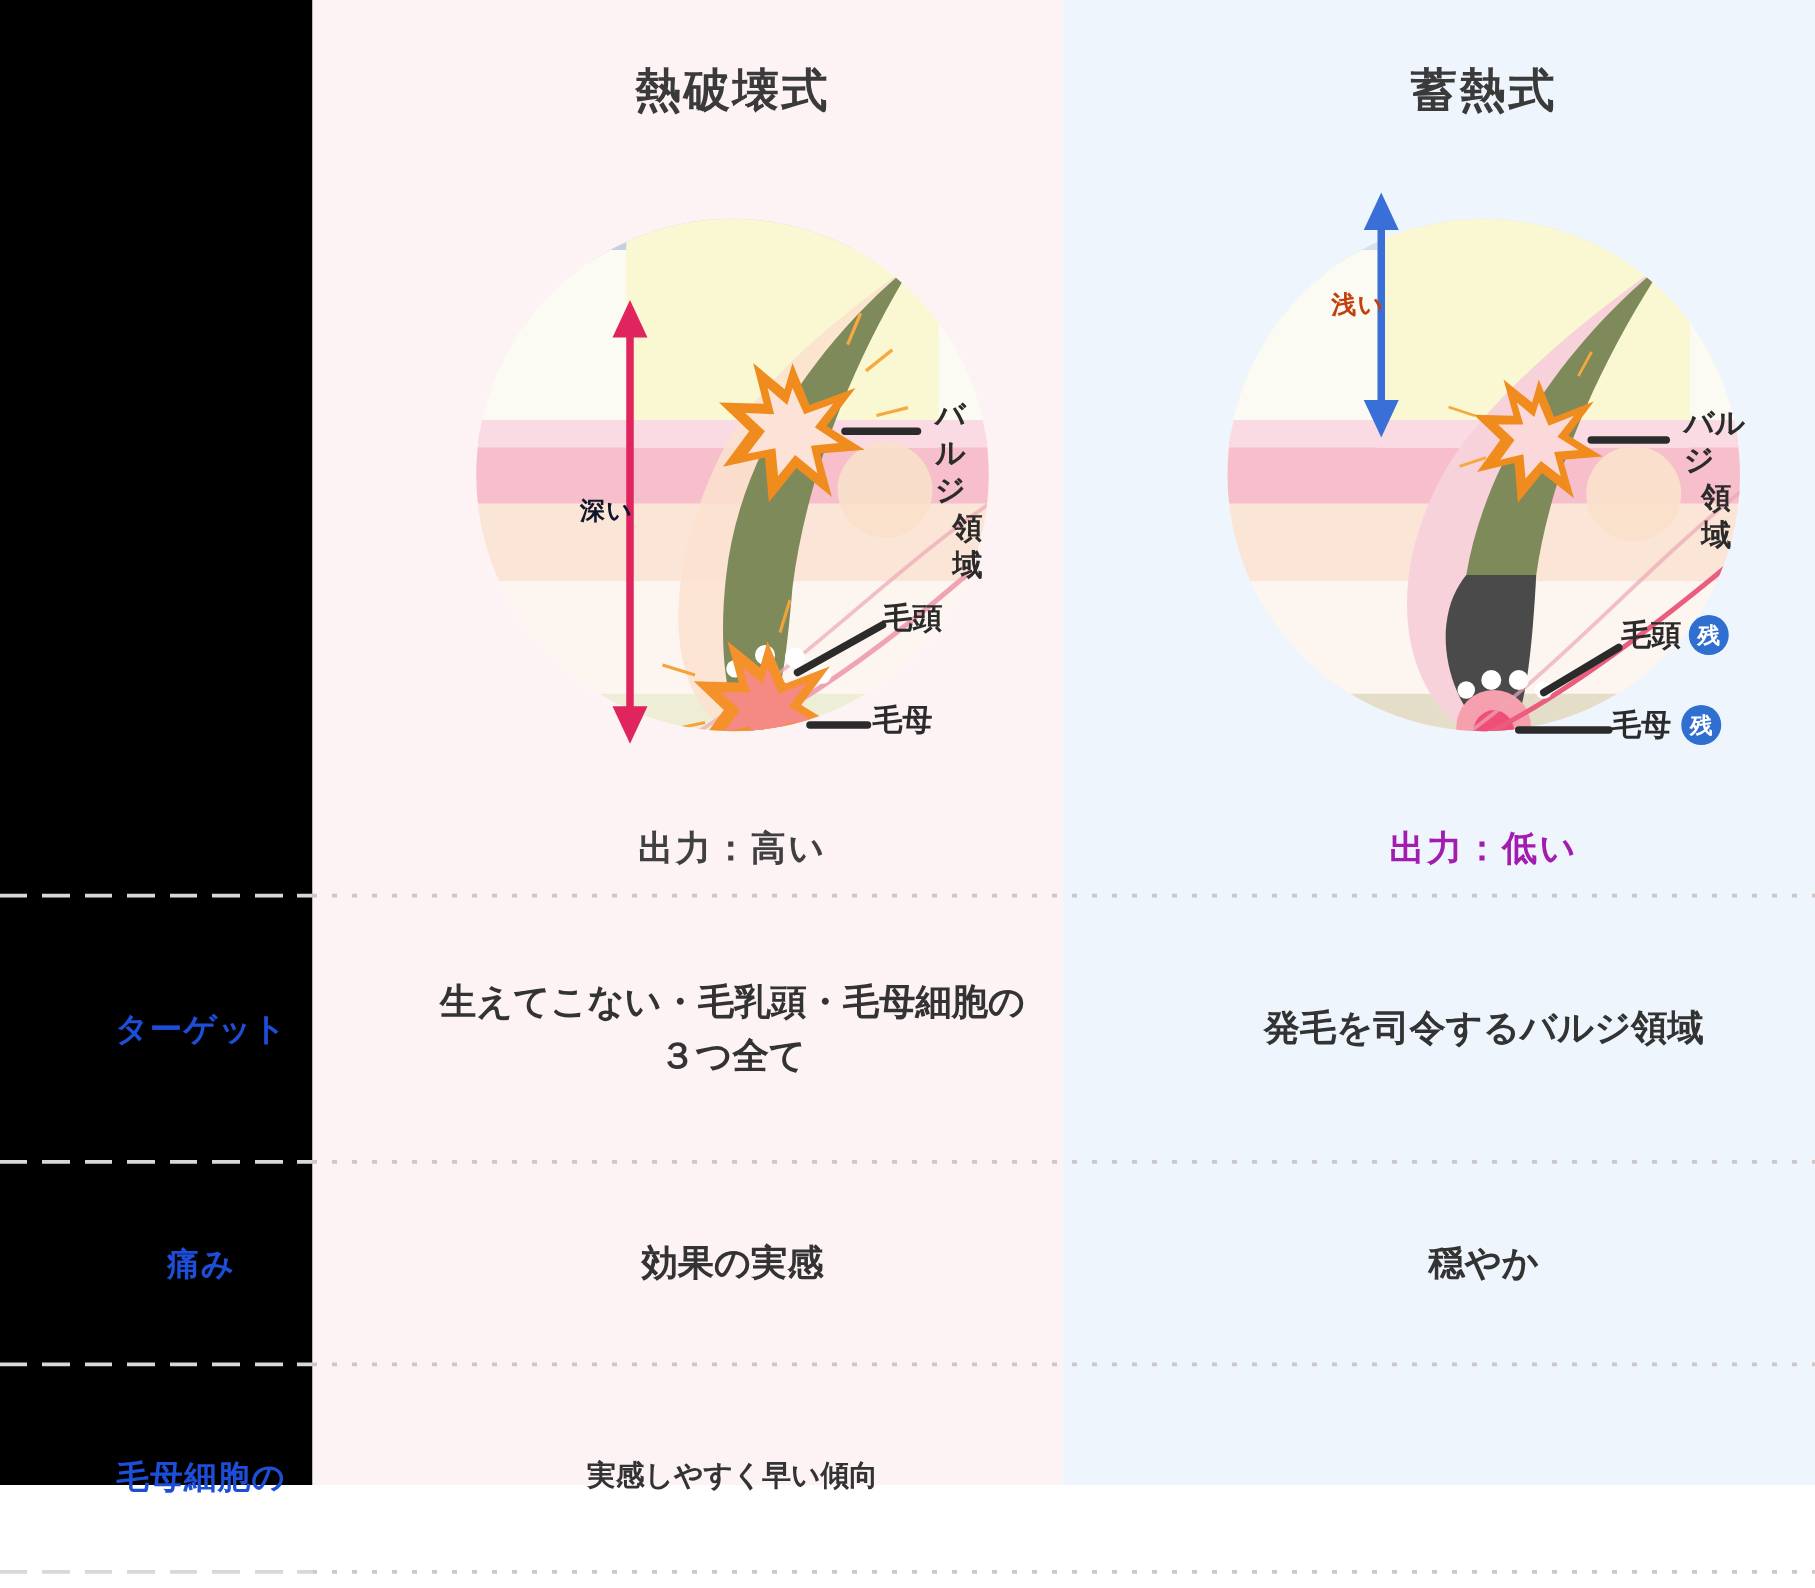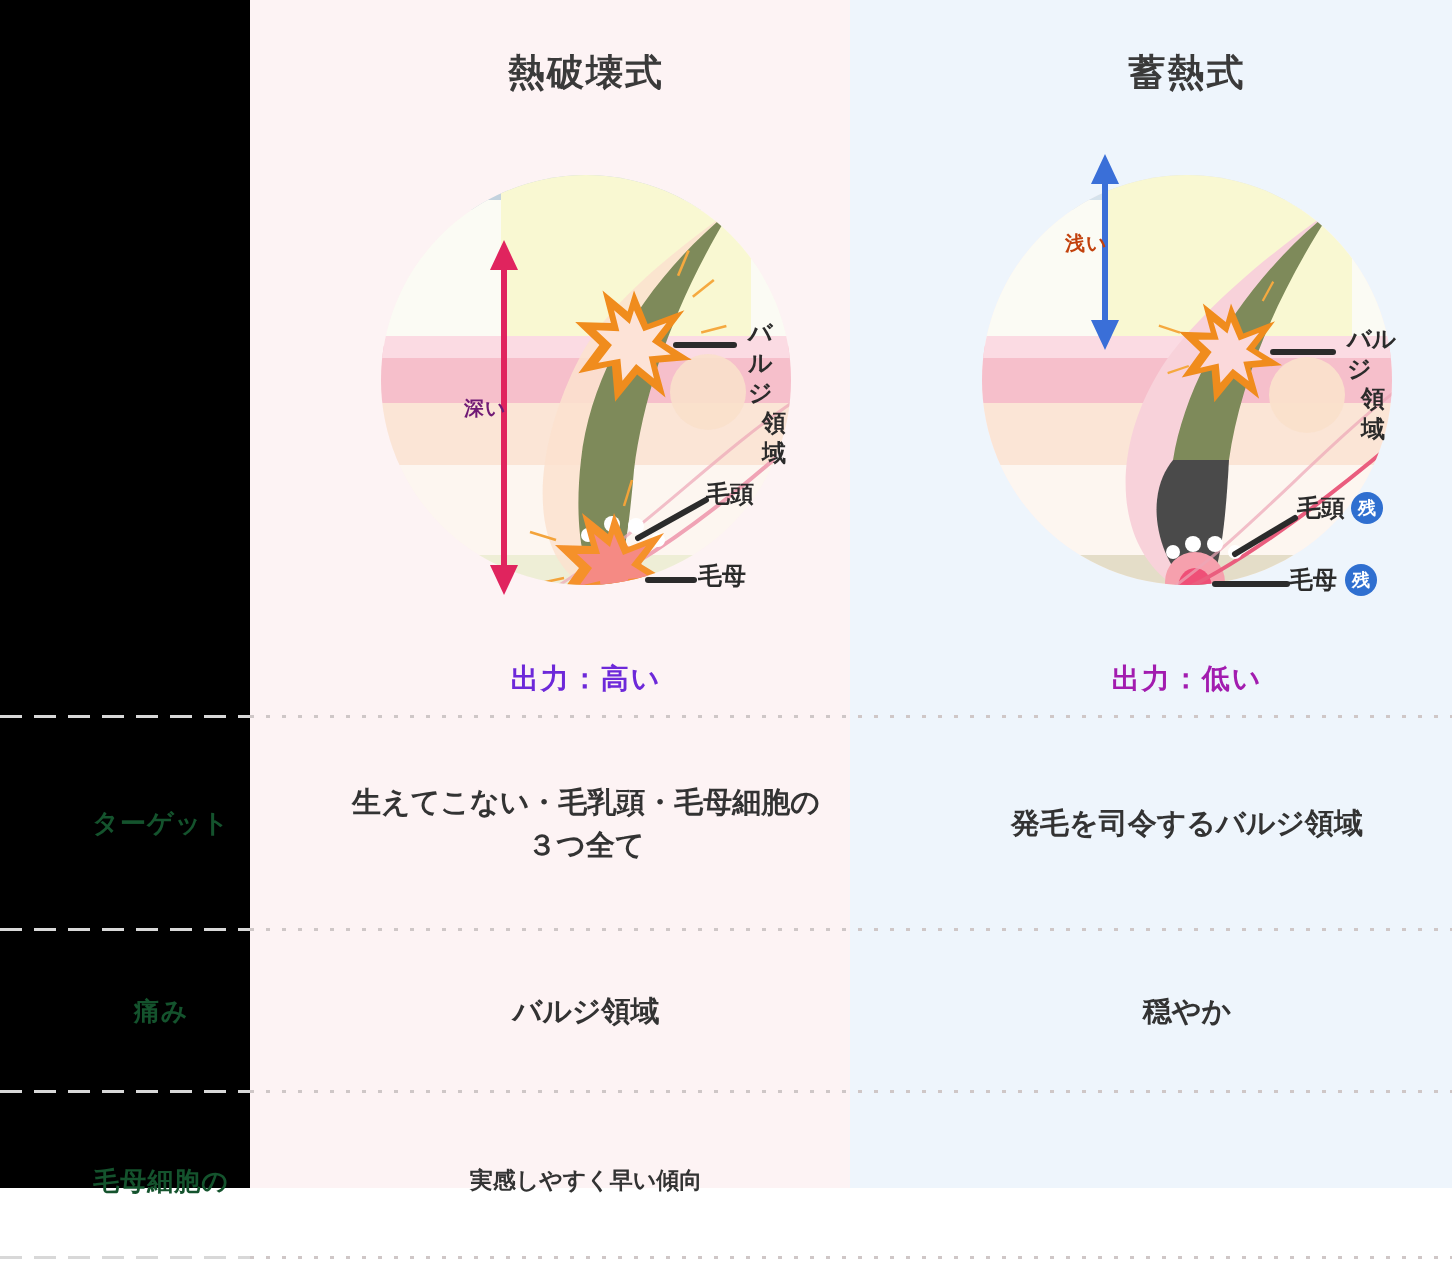--- a/index.html
+++ b/index.html
@@ -20,21 +20,21 @@
   
   .colbg{position:absolute;top:0;bottom:0;}
   .colbg.label{left:0;width:250px;background:#000000;}
   .colbg.left{left:250px;width:600px;background:#fdf3f4;}
   .colbg.right{left:850px;width:602px;background:#eef5fc;}
 
   .cell{position:relative;z-index:2;display:flex;align-items:center;justify-content:center;box-sizing:border-box;}
 
   
   .rowlabel{
-    color:#14532d;
+    color:#1d4ed8;
     font-size:26px;
     font-weight:700;
     letter-spacing:1px;
     justify-content:center;
   }
 
   
   .divider{position:absolute;left:0;width:1452px;height:3px;z-index:6;}
   .divider .seg-black{
     position:absolute;left:0;width:250px;height:3px;
@@ -52,21 +52,21 @@
   .head .title{font-size:37px;font-weight:700;color:#3a3a3a;letter-spacing:2px;}
 
   .panel-inner{
     position:absolute;inset:0;display:flex;flex-direction:column;align-items:center;
   }
   .figure-wrap{position:absolute;top:140px;left:50%;transform:translateX(-50%);width:420px;height:490px;}
   .power{
     position:absolute;top:660px;left:0;right:0;text-align:center;
     font-size:28px;font-weight:700;letter-spacing:2px;
   }
-  .power.hot{color:#6d28d9;}
+  .power.hot{color:#404040;}
   .power.cool{color:#a21caf;}
 
   
   .body-txt{font-size:29px;font-weight:700;color:#333;line-height:1.45;text-align:center;}
   .body-txt.small{font-size:23px;font-weight:600;}
   .body-txt .sub{display:block;font-size:22px;font-weight:600;margin-top:6px;}
 
   svg{display:block;}
 </style>
 </head>
@@ -149,21 +149,21 @@
             <line x1="300" y1="205" x2="358" y2="205"></line>
           </g>
           <g stroke="#2b2b2b" stroke-width="6" stroke-linecap="round">
             <line x1="262" y1="398" x2="330" y2="360"></line>
           </g>
           <g stroke="#2b2b2b" stroke-width="6" stroke-linecap="round">
             <line x1="272" y1="440" x2="318" y2="440"></line>
           </g>
         </svg>
 
-        <div style="position:absolute;left:88px;top:255px;font-size:20px;font-weight:700;color:#701a75;letter-spacing:1px;">深い</div>
+        <div style="position:absolute;left:88px;top:255px;font-size:20px;font-weight:700;color:#0f172a;letter-spacing:1px;">深い</div>
 
         <div style="position:absolute;left:372px;top:178px;font-size:24px;font-weight:700;color:#2b2b2b;line-height:1.25;">
           <div>バルジ</div>
           <div style="padding-left:14px;">領域</div>
         </div>
 
         <div style="position:absolute;left:330px;top:338px;font-size:24px;font-weight:700;color:#2b2b2b;">毛頭</div>
 
         <div style="position:absolute;left:322px;top:420px;font-size:24px;font-weight:700;color:#2b2b2b;">毛母</div>
       </div>
@@ -269,21 +269,21 @@
       <div>生えてこない・毛乳頭・毛母細胞の</div>
       <div>３つ全て</div>
     </div>
   </div>
   <div class="cell">
     <div class="body-txt">発毛を司令するバルジ領域</div>
   </div>
 
   <div class="cell rowlabel">痛み</div>
   <div class="cell">
-    <div class="body-txt">バルジ領域</div>
+    <div class="body-txt">効果の実感</div>
   </div>
   <div class="cell">
     <div class="body-txt">穏やか</div>
   </div>
 
   <div class="cell rowlabel">毛母細胞の</div>
   <div class="cell">
     <div class="body-txt small">
       <div>実感しやすく早い傾向</div>
     </div>

